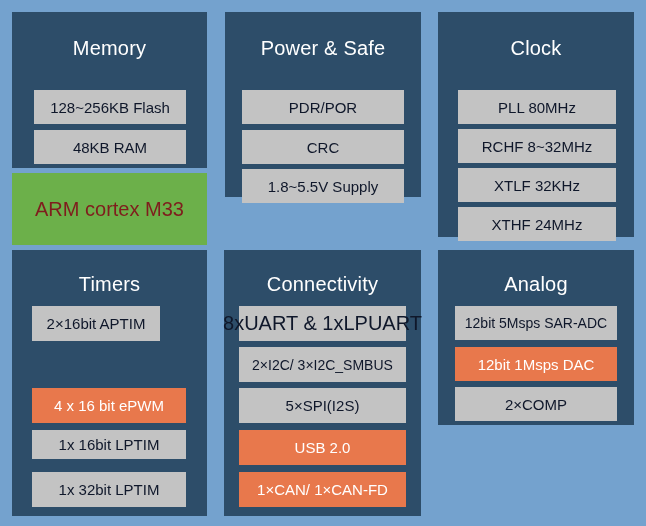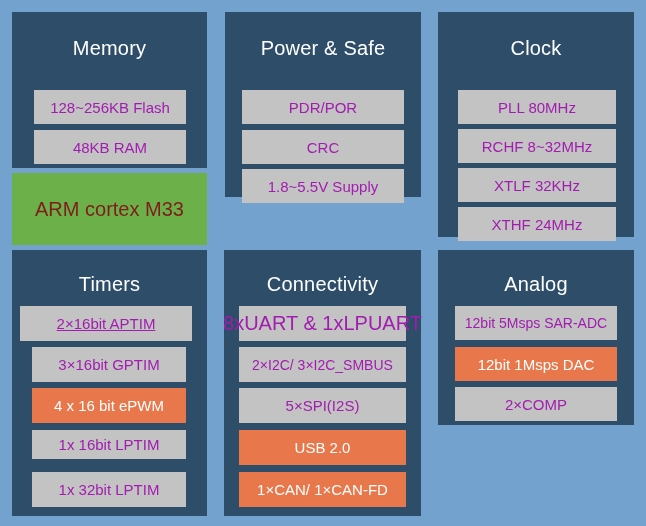--- a/index.html
+++ b/index.html
@@ -28,21 +28,21 @@
   .panel-title {
     color: #ffffff;
     font-size: 20px;
     font-weight: normal;
     text-align: center;
     line-height: 1;
     letter-spacing: 0.2px;
   }
   .item {
     background: #c3c3c3;
-    color: #a21caf;
+    color: #0f172a;
     font-size: 15px;
     display: flex;
     align-items: center;
     justify-content: center;
     box-sizing: border-box;
     text-align: center;
     white-space: nowrap;
   }
   .item.hl {
     background: #e8784c;
@@ -87,22 +87,21 @@
   <div class="panel" style="left:438px; top:12px; width:196px; height:225px;">
     <div class="panel-title" style="position:absolute; left:0; top:26px; width:100%;">Clock</div>
     <div class="item" style="position:absolute; left:20px; top:78px; width:158px; height:34px;">PLL 80MHz</div>
     <div class="item" style="position:absolute; left:20px; top:117px; width:158px; height:34px;">RCHF 8~32MHz</div>
     <div class="item" style="position:absolute; left:20px; top:156px; width:158px; height:34px;">XTLF 32KHz</div>
     <div class="item" style="position:absolute; left:20px; top:195px; width:158px; height:34px;">XTHF 24MHz</div>
   </div>
 
   <div class="panel" style="left:12px; top:250px; width:195px; height:266px;">
     <div class="panel-title" style="position:absolute; left:0; top:24px; width:100%;">Timers</div>
-    <div class="item" style="position:absolute; left:8px; top:56px; width:172px; height:35px;text-decoration:underline;">2×16bit APTIM</div>
-    <div class="item" style="position:absolute; left:20px; top:97px; width:154px; height:35px;">3×16bit GPTIM</div>
+    <div class="item" style="position:absolute; left:20px; top:56px; width:128px; height:35px;">2×16bit APTIM</div>
     <div class="item hl" style="position:absolute; left:20px; top:138px; width:154px; height:35px;">4 x 16 bit ePWM</div>
     <div class="item" style="position:absolute; left:20px; top:180px; width:154px; height:29px;">1x 16bit  LPTIM</div>
     <div class="item" style="position:absolute; left:20px; top:222px; width:154px; height:35px;">1x 32bit  LPTIM</div>
   </div>
 
   <div class="panel" style="left:224px; top:250px; width:197px; height:266px;">
     <div class="panel-title" style="position:absolute; left:0; top:24px; width:100%;">Connectivity</div>
     <div class="item" style="position:absolute; left:15px; top:56px; width:167px; height:35px; font-size:20px;">8xUART &amp; 1xLPUART</div>
     <div class="item" style="position:absolute; left:15px; top:97px; width:167px; height:35px; font-size:14px;">2×I2C/ 3×I2C_SMBUS</div>
     <div class="item" style="position:absolute; left:15px; top:138px; width:167px; height:35px;">5×SPI(I2S)</div>

